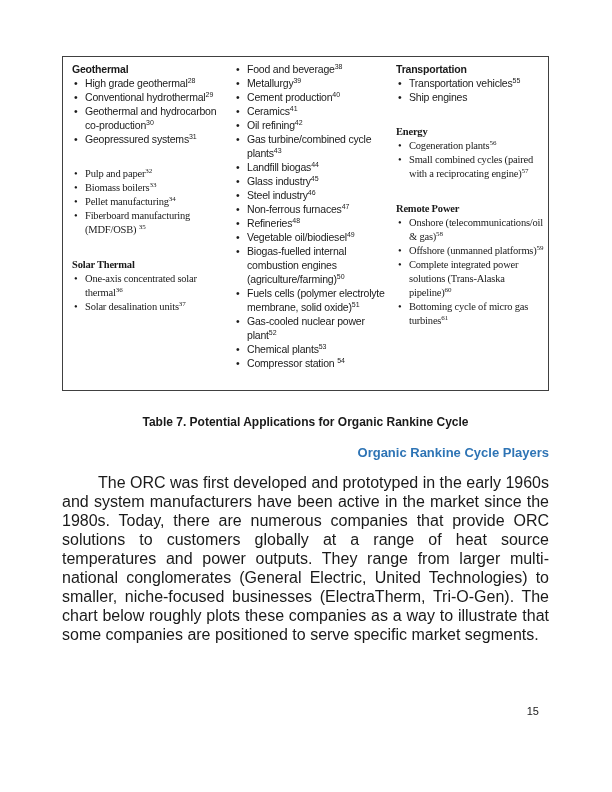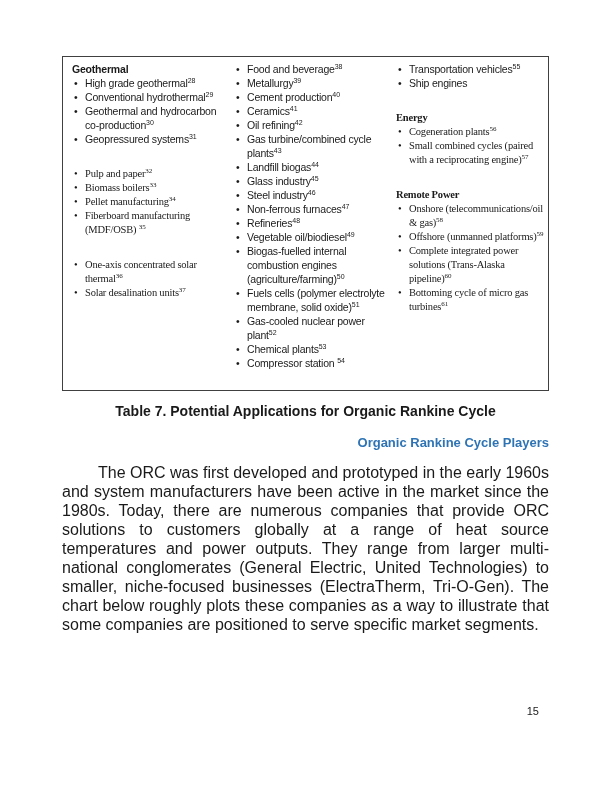--- a/index.html
+++ b/index.html
@@ -42,24 +42,24 @@
     padding-left: 2px;
   }
   .item .txt { flex: 1; }
   sup {
     font-size: 7px;
     line-height: 0;
     letter-spacing: 0;
     vertical-align: super;
   }
   .caption {
-    margin-top: 12px;
+    margin-top: 24px;
     text-align: center;
     font-weight: bold;
-    font-size: 14px;
+    font-size: 12px;
   }
   .players-heading {
     margin-top: 16px;
     font-size: 13px;
     font-weight: bold;
     color: #2E74B5;
     text-align: right;
   }
   .body-par {
     margin-top: 13px;
@@ -113,20 +113,21 @@
           <div class="item">
             <span class="bullet">•</span>
             <span class="txt">Pellet manufacturing<sup>34</sup></span>
           </div>
           <div class="item">
             <span class="bullet">•</span>
             <span class="txt">Fiberboard manufacturing (MDF/OSB) <sup>35</sup></span>
           </div>
         </div>
         <div class="sec sec-gap">
+          <div class="sec-h">Solar Thermal</div>
           <div class="item">
             <span class="bullet">•</span>
             <span class="txt">One-axis concentrated solar thermal<sup>36</sup></span>
           </div>
           <div class="item">
             <span class="bullet">•</span>
             <span class="txt">Solar desalination units<sup>37</sup></span>
           </div>
         </div>
       </div>
@@ -197,20 +198,21 @@
             <span class="txt">Chemical plants<sup>53</sup></span>
           </div>
           <div class="item">
             <span class="bullet">•</span>
             <span class="txt">Compressor station <sup>54</sup></span>
           </div>
         </div>
       </div>
       <div class="col">
         <div class="sec">
+          <div class="sec-h">Transportation</div>
           <div class="item">
             <span class="bullet">•</span>
             <span class="txt">Transportation vehicles<sup>55</sup></span>
           </div>
           <div class="item">
             <span class="bullet">•</span>
             <span class="txt">Ship engines</span>
           </div>
         </div>
         <div class="sec sec-gap">

